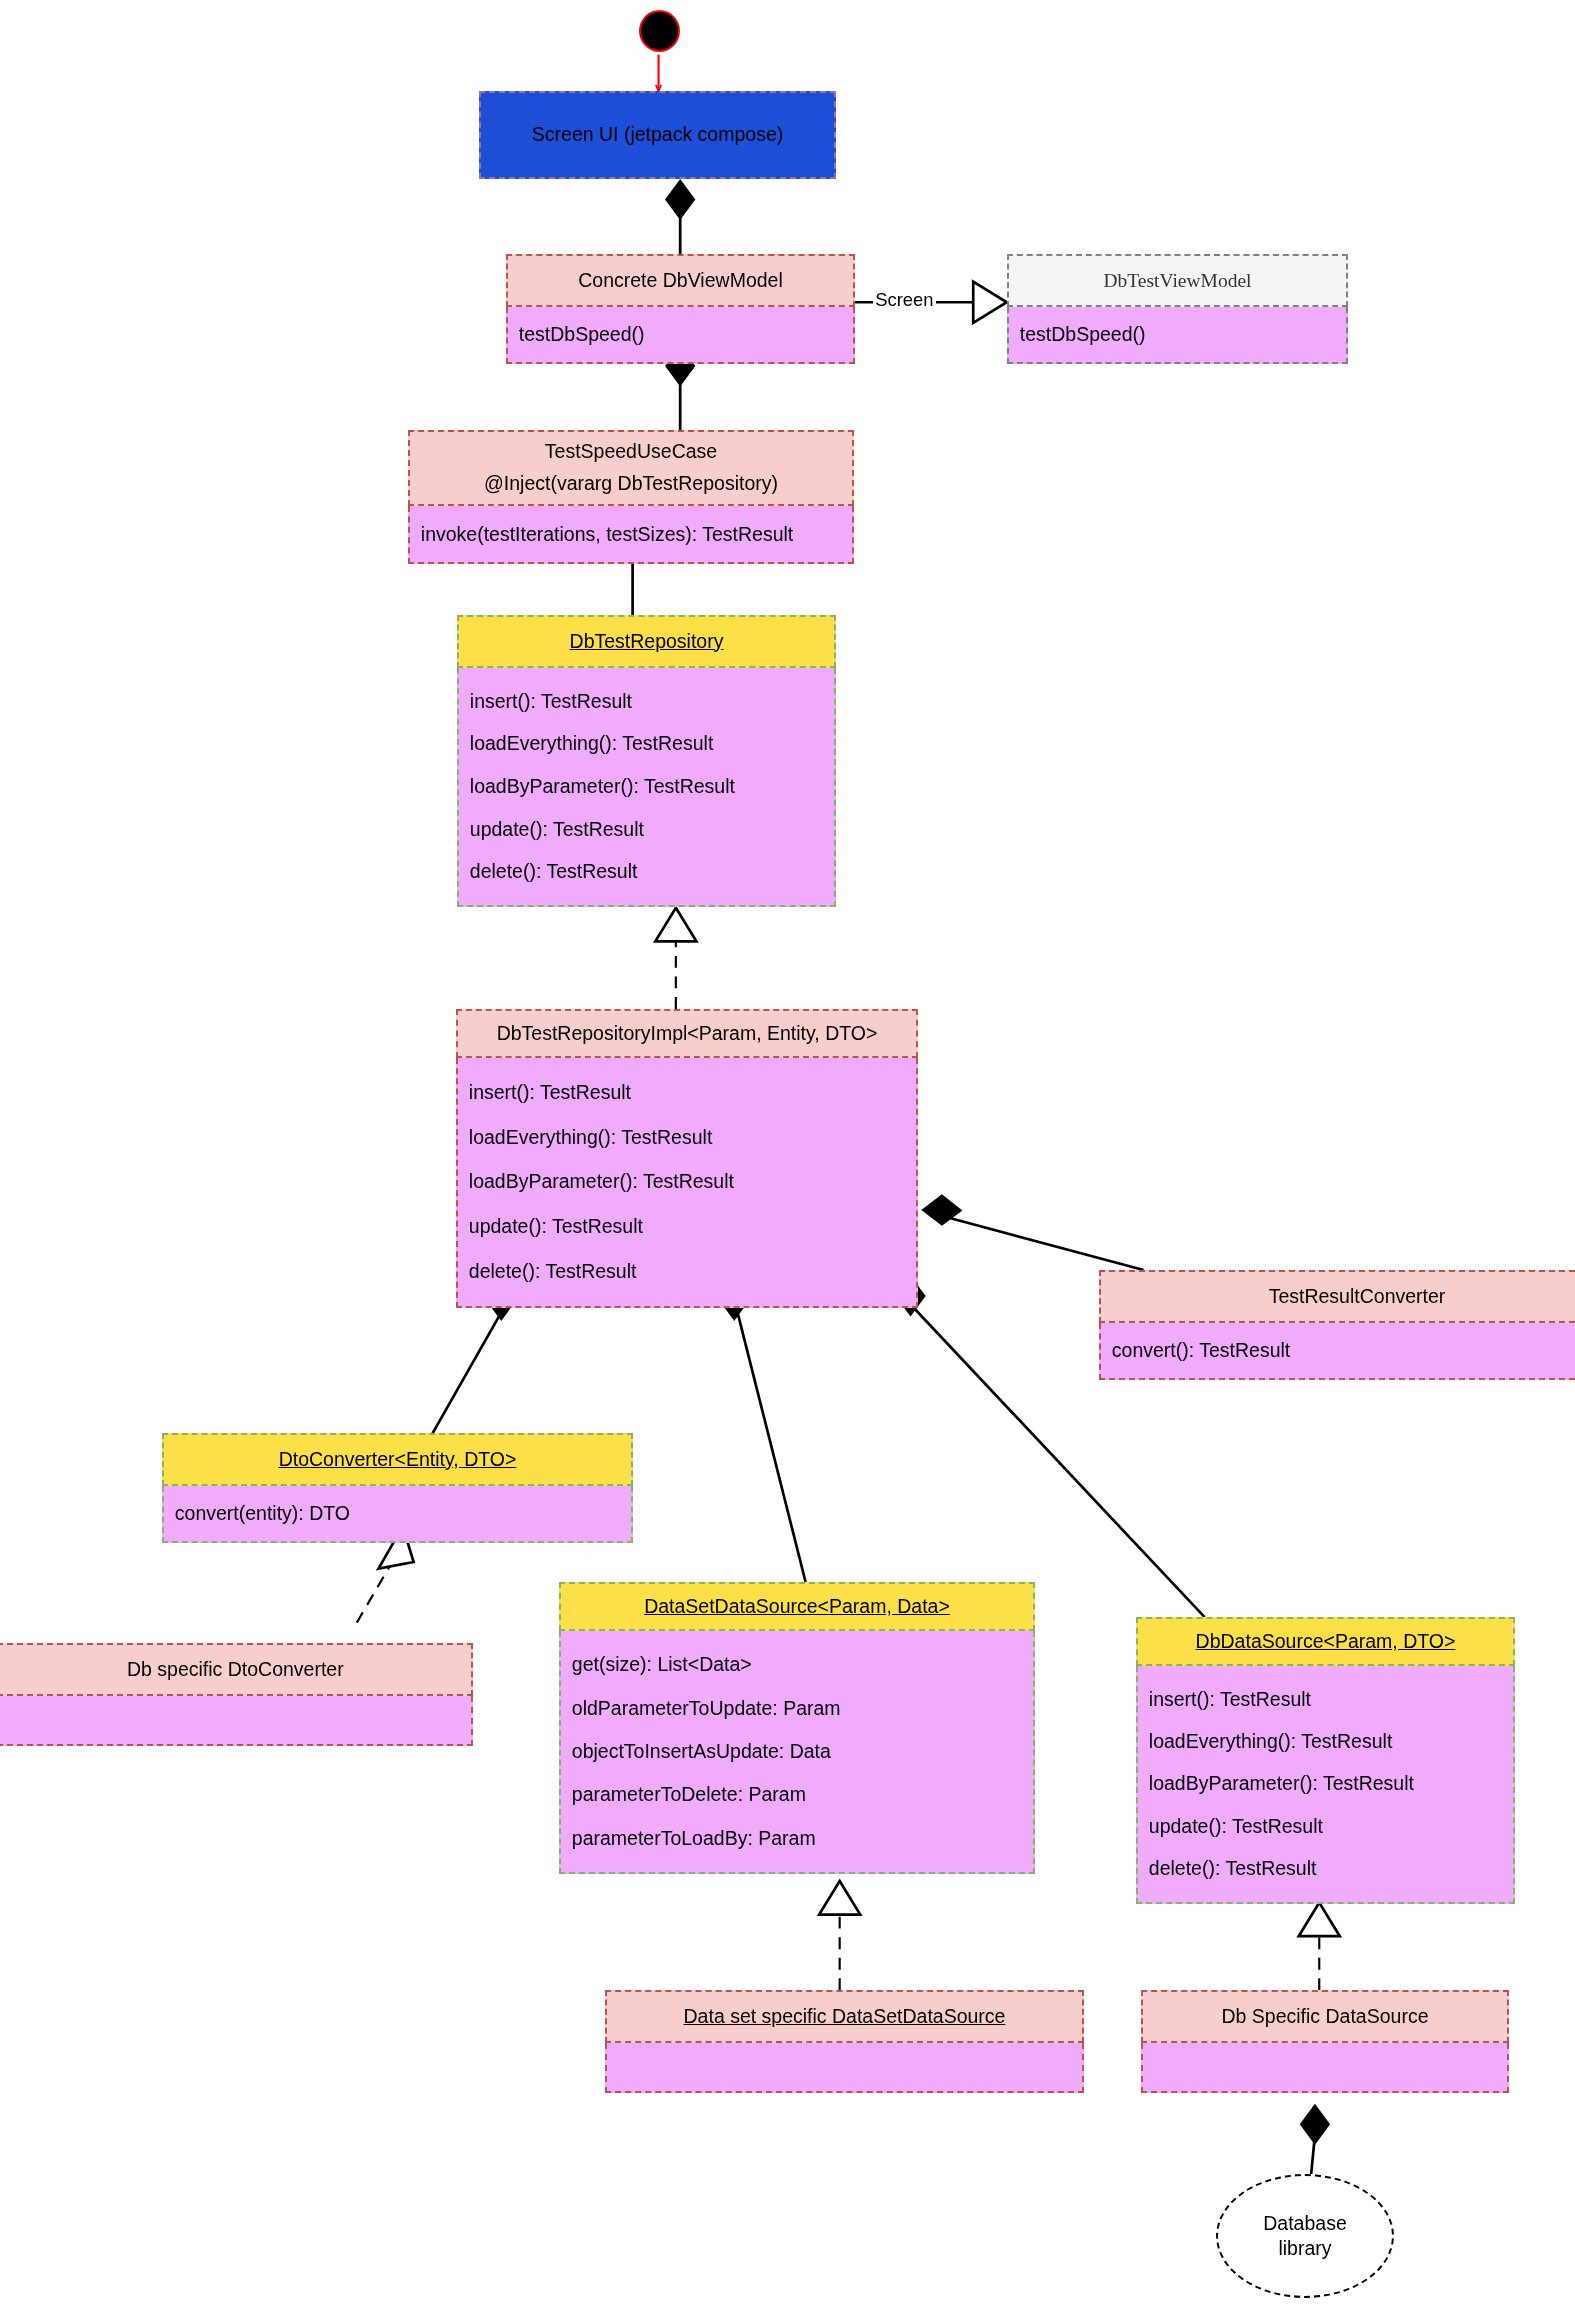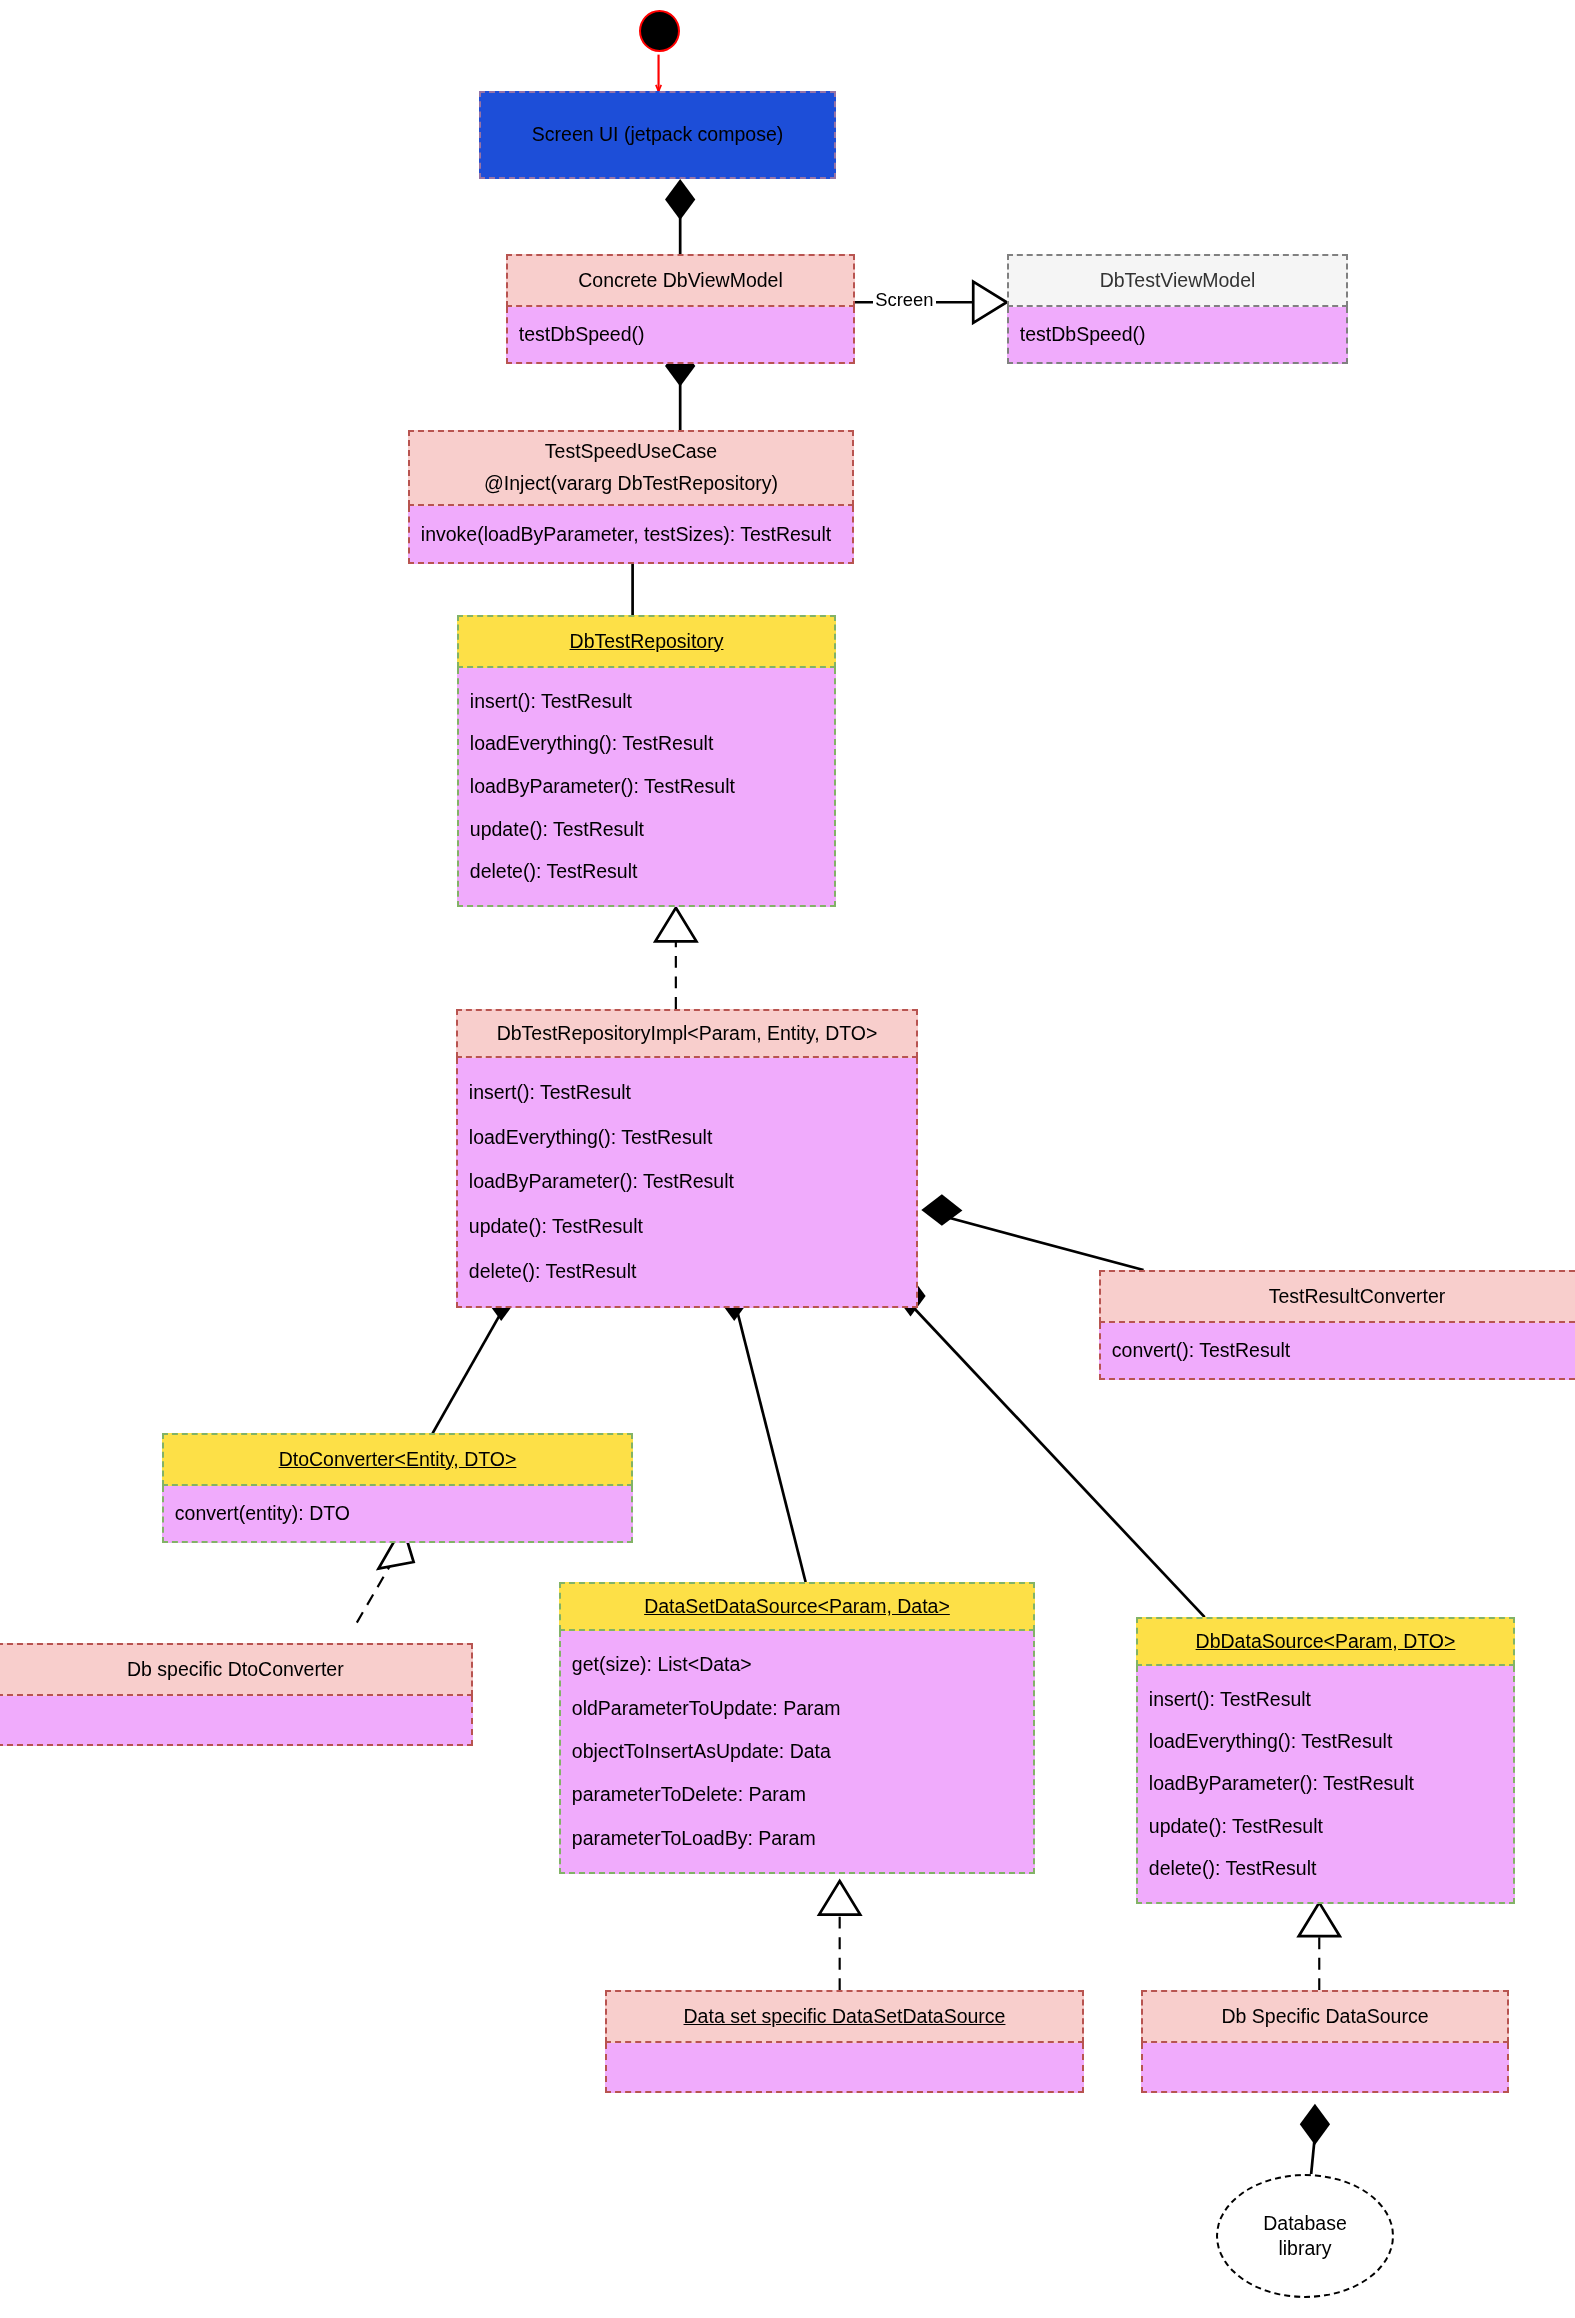--- a/index.html
+++ b/index.html
@@ -154,33 +154,33 @@
   </div>
 
   <div class="uml" style="left:506px;top:254px;width:349px;">
     <div class="hdr" style="height:53px;">Concrete DbViewModel</div>
     <div class="body" style="height:57px;">
       <div class="m">testDbSpeed()</div>
     </div>
   </div>
 
   <div class="uml grey" style="left:1007px;top:254px;width:341px;">
-    <div class="hdr" style="height:53px;">DbTestViewModel</div>
+    <div class="hdr" style="height:53px;font-family:Liberation Serif, serif;">DbTestViewModel</div>
     <div class="body" style="height:57px;">
       <div class="m">testDbSpeed()</div>
     </div>
   </div>
 
   <div class="uml" style="left:408px;top:430px;width:446px;">
     <div class="hdr" style="height:76px;gap:8px;">
       <span>TestSpeedUseCase</span>
       <span>@Inject(vararg DbTestRepository)</span>
     </div>
     <div class="body" style="height:58px;">
-      <div class="m">invoke(loadByParameter, testSizes): TestResult</div>
+      <div class="m">invoke(testIterations, testSizes): TestResult</div>
     </div>
   </div>
 
   <div class="uml green" style="left:457px;top:615px;width:379px;">
     <div class="hdr" style="height:53px;">DbTestRepository</div>
     <div class="body" style="height:239px;padding:12px 10.8px;">
       <div class="m">insert(): TestResult</div>
       <div class="m">loadEverything(): TestResult</div>
       <div class="m">loadByParameter(): TestResult</div>
       <div class="m">update(): TestResult</div>

